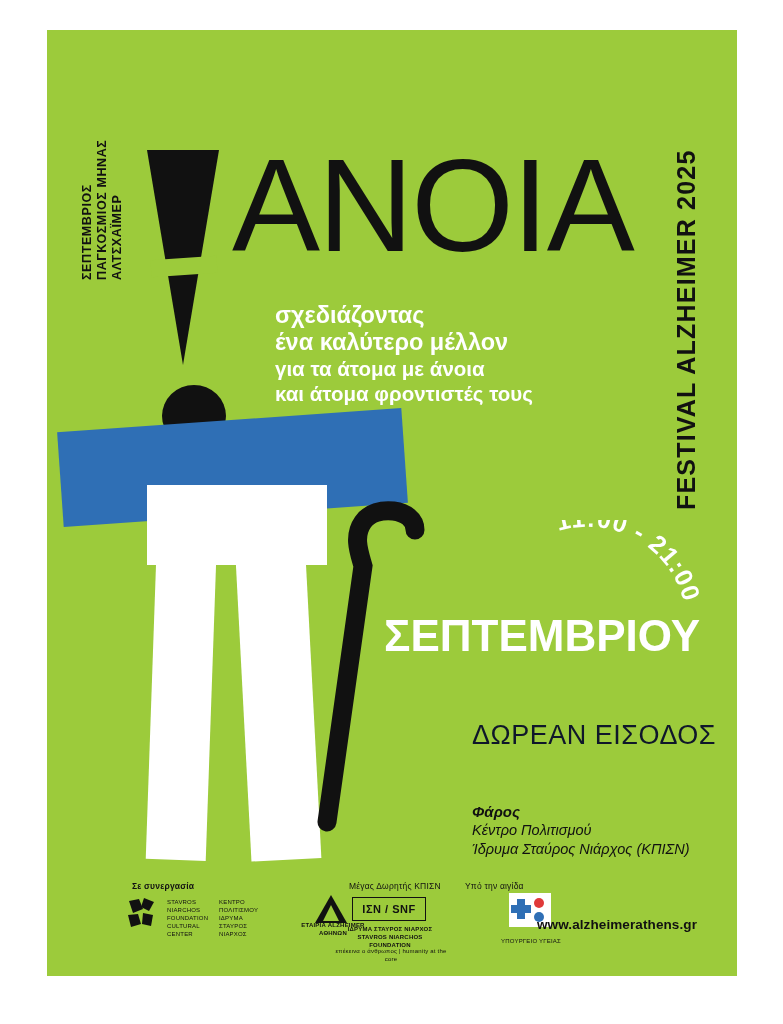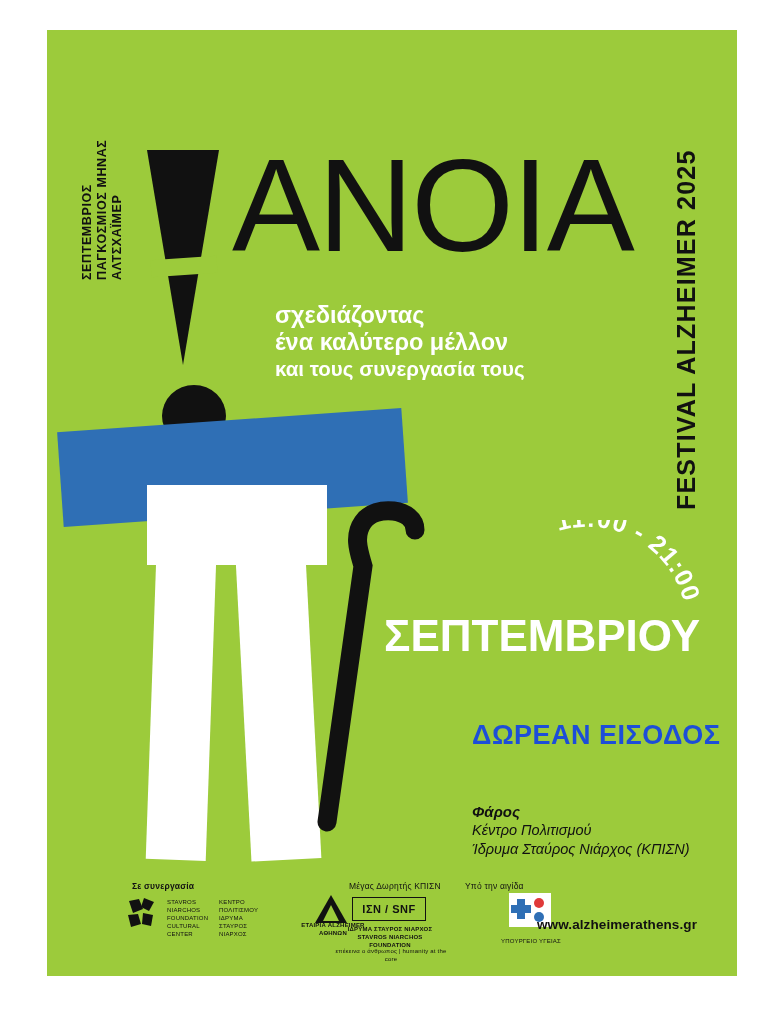--- a/index.html
+++ b/index.html
@@ -198,23 +198,23 @@
     font-weight: bold;
     line-height: 48px;
     letter-spacing: 0px;
     margin-top: 2px;
     margin-left: -18px;
   }
   #free-entry {
     position: absolute;
     left: 425px;
     top: 690px;
-    color: #1d4ed8;
+    color: #0f172a;
     font-size: 27px;
-    font-weight: bold;
+    font-weight: normal;
     letter-spacing: 0.5px;
   }
   #venue {
     position: absolute;
     left: 425px;
     top: 772px;
     color: #111;
     font-size: 14.5px;
     line-height: 19px;
     font-weight: normal;
@@ -291,21 +291,22 @@
     <div id="title-wrap">
       <div id="title-text">ΑΝΟΙΑ</div>
     </div>
     <div id="excl-stem"></div>
     <div id="a-cross"></div>
     <div id="excl-dot"></div>
 
     <div id="subtitle">
       <div class="l1">σχεδιάζοντας</div>
       <div class="l2">ένα καλύτερο μέλλον</div>
-      <div class="l4">και τους συνεργασία τους</div>
+      <div class="l3">για τα άτομα με άνοια</div>
+      <div class="l4">και άτομα φροντιστές τους</div>
     </div>
 
     <div id="blue-shape"></div>
     <div id="hip"></div>
     <div id="leg-left"></div>
     <div id="leg-right"></div>
     <svg id="cane" viewBox="0 0 140 340">
       <path d="M118 30 C118 8, 78 4, 66 22 C56 36, 62 52, 66 66 L30 322" stroke="#111" stroke-width="19" fill="none" stroke-linecap="round"></path>
     </svg>
 

